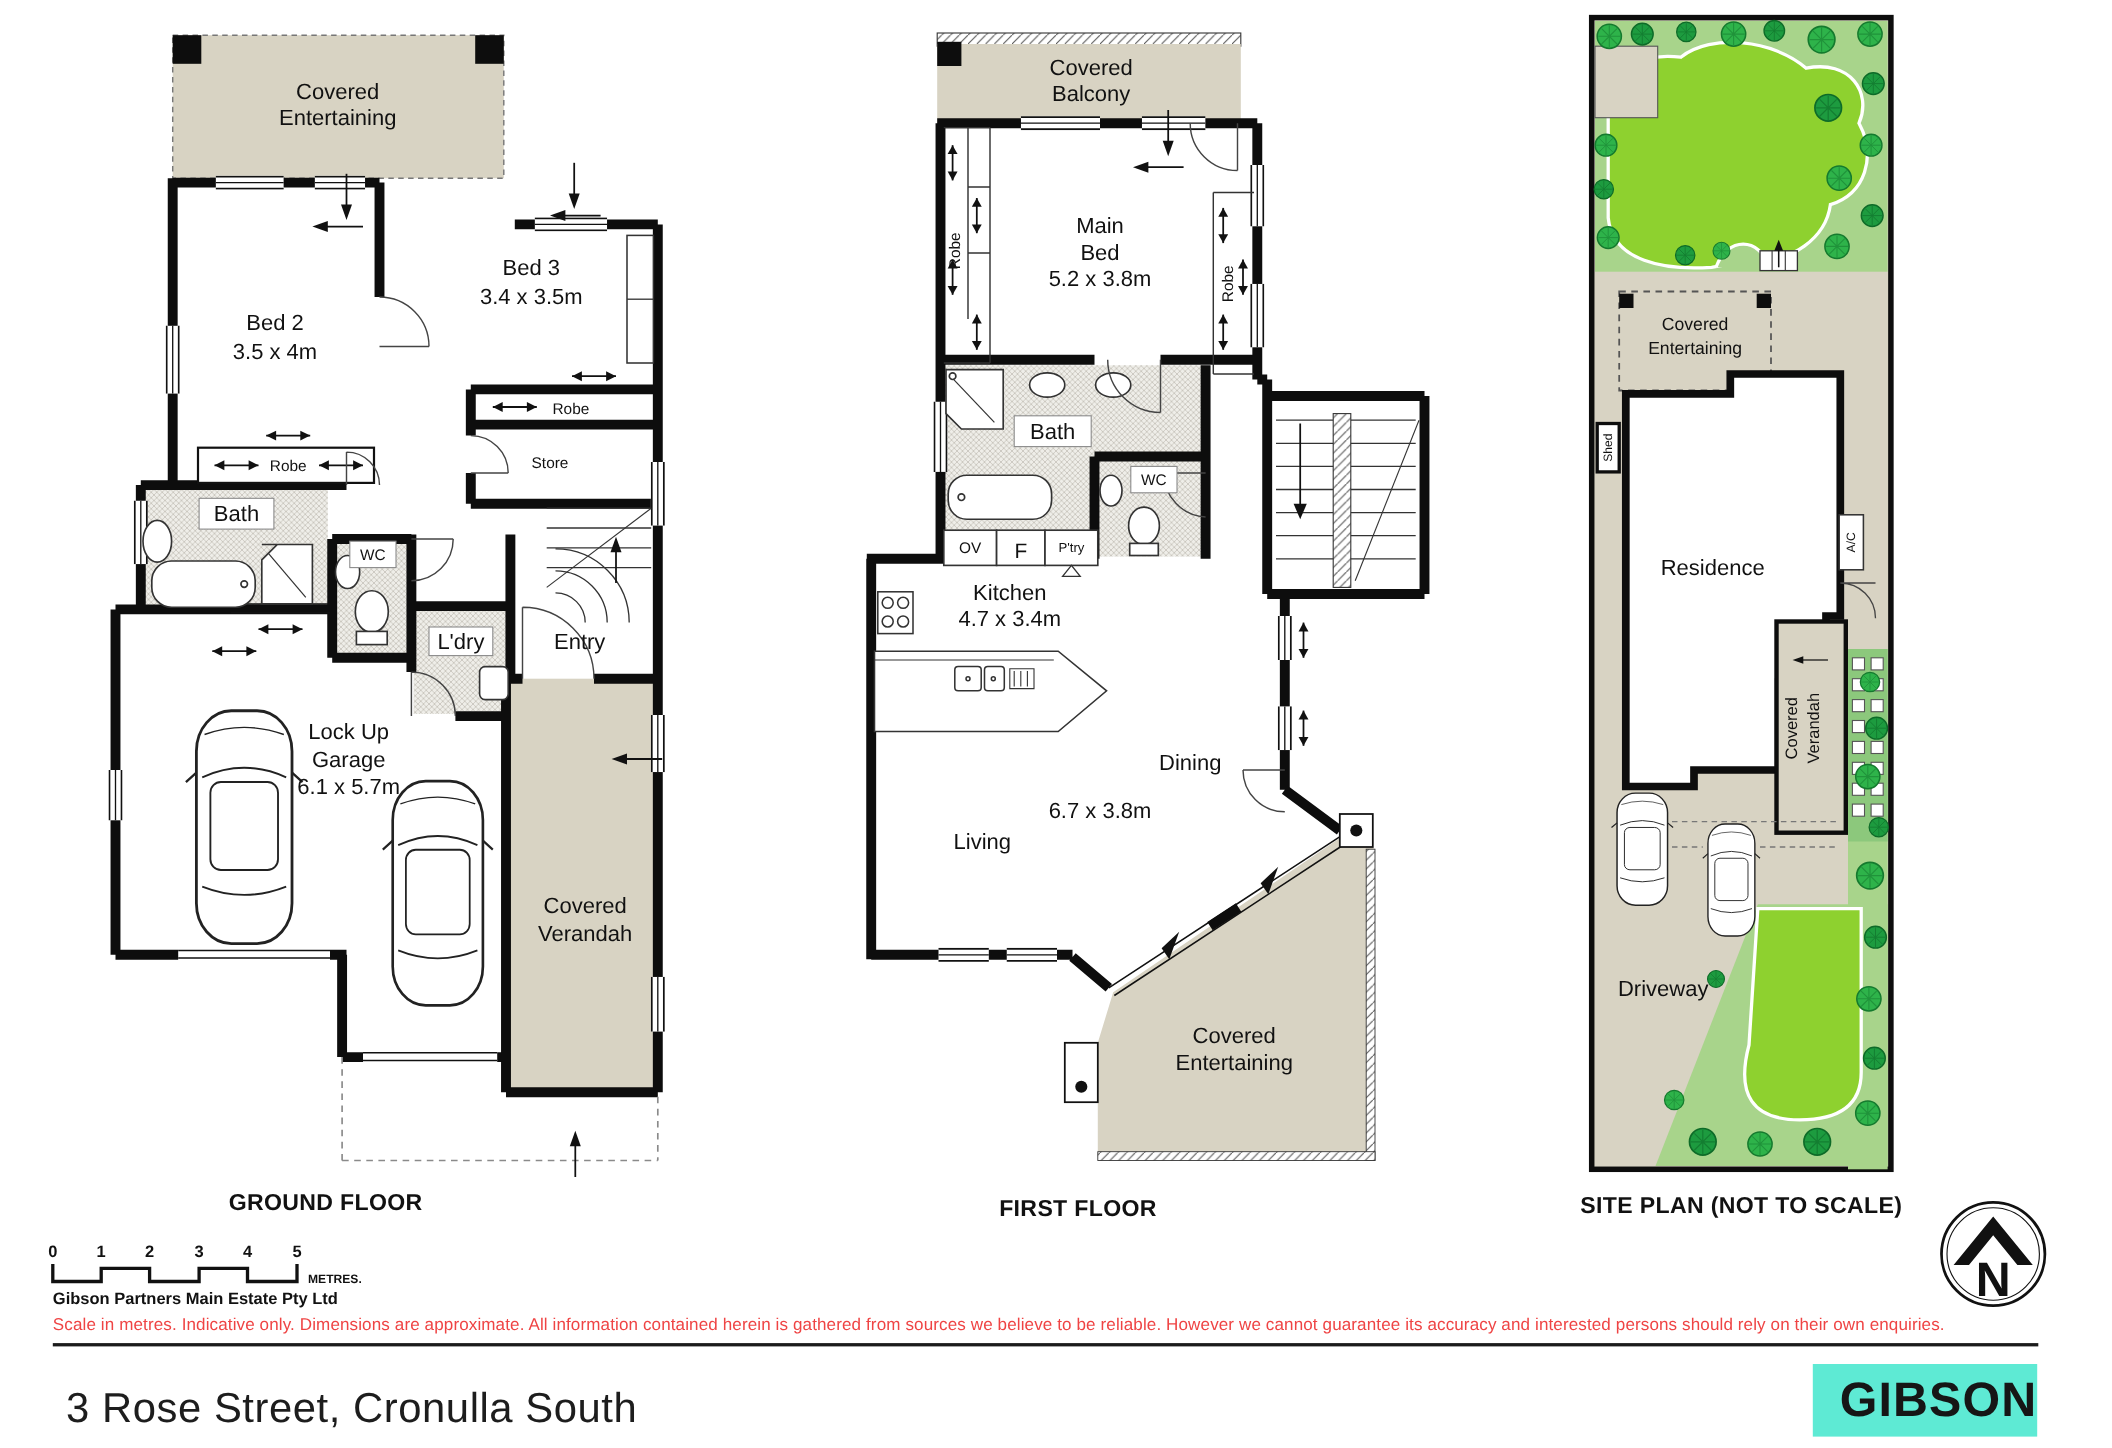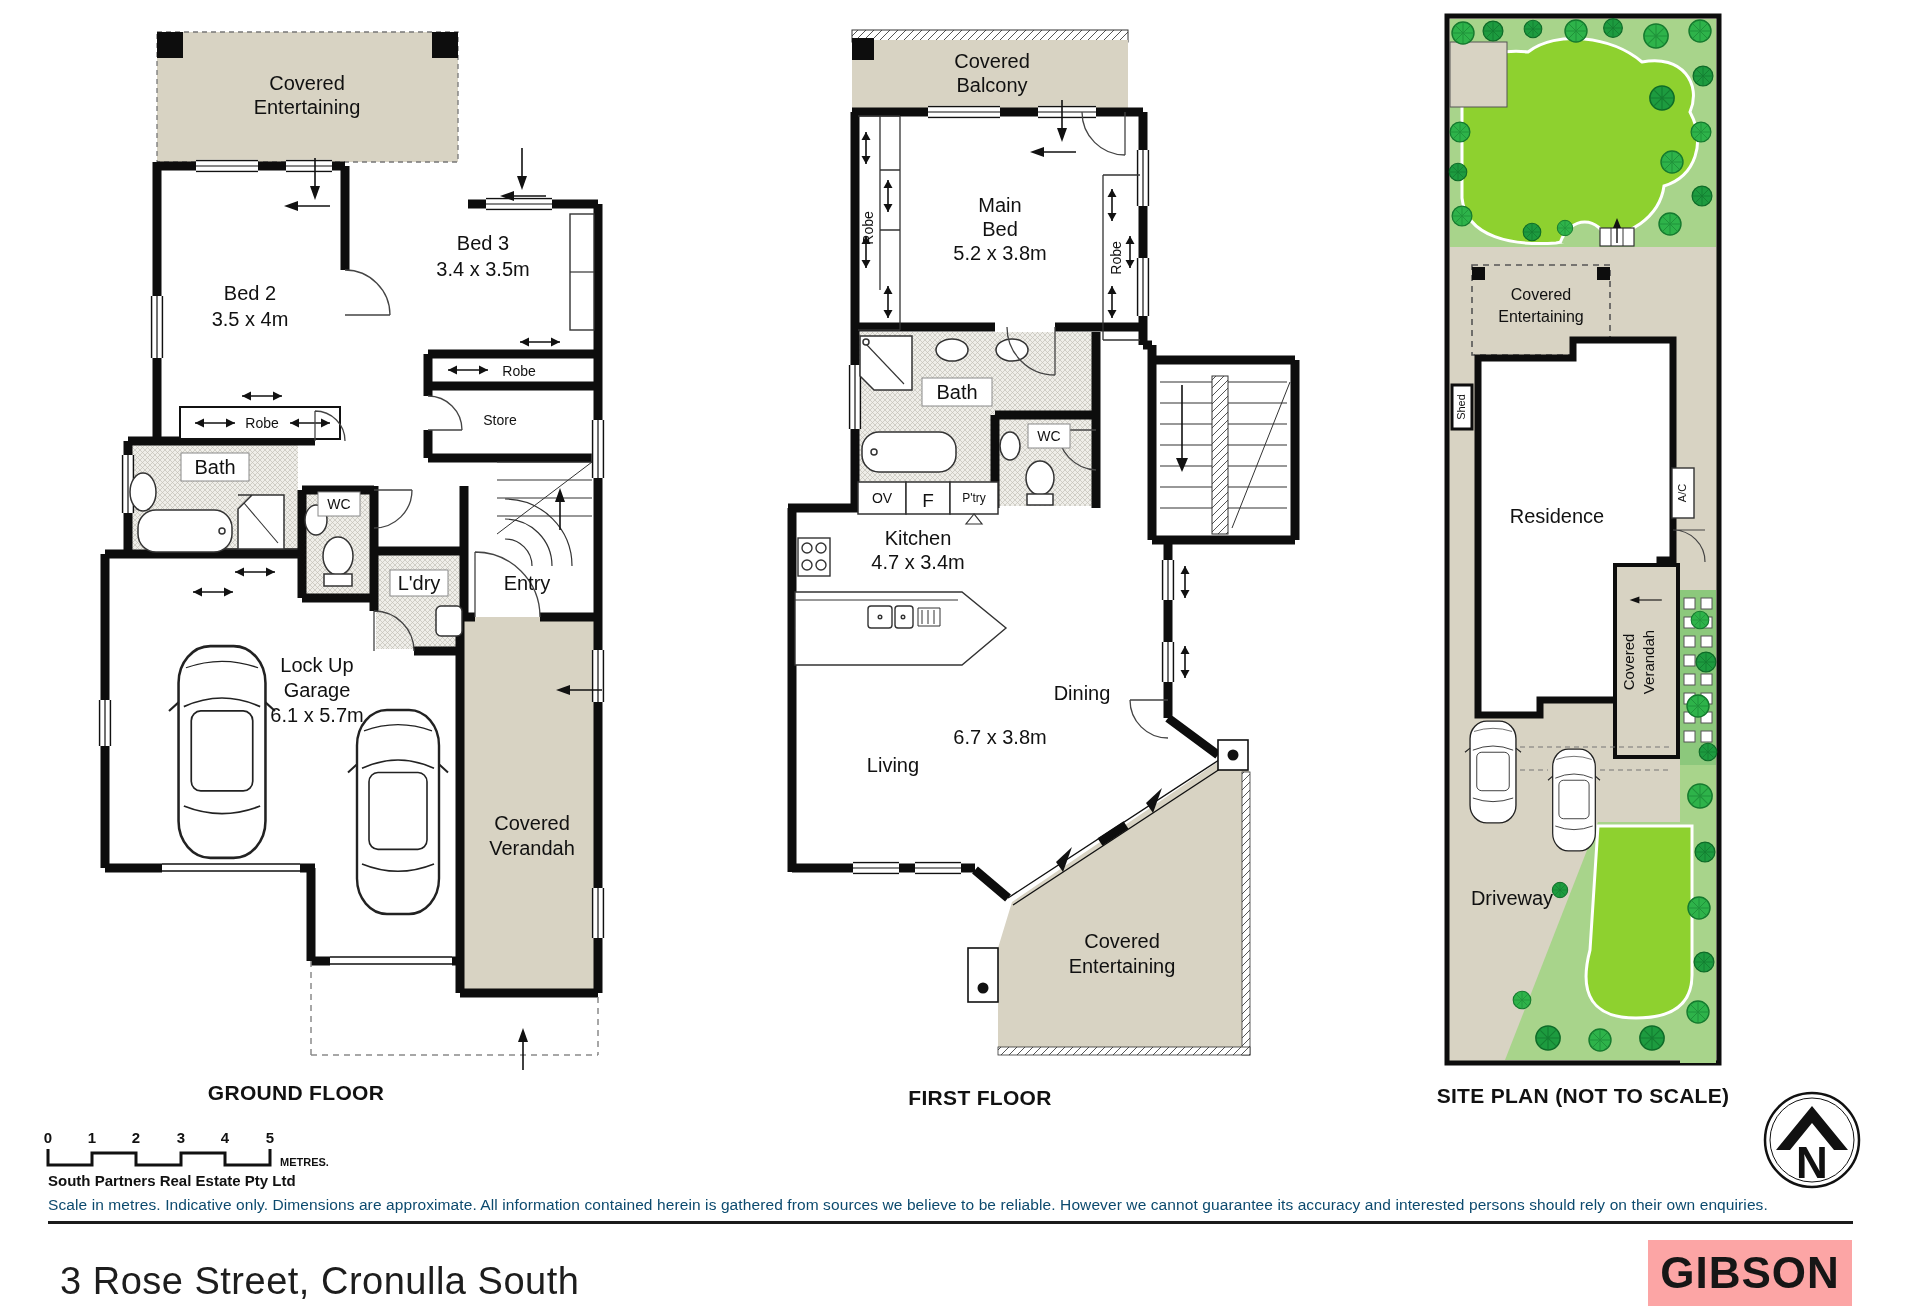--- a/index.html
+++ b/index.html
@@ -5,25 +5,25 @@
   html,body{margin:0;padding:0;background:#ffffff;}
   #page{position:relative;width:1920px;height:1316px;background:#fff;overflow:hidden;
         font-family:"Liberation Sans", sans-serif;}
   svg text{font-family:"Liberation Sans", sans-serif;fill:#111;}
   .room{font-size:20px;}
   .small{font-size:14px;}
   .tiny{font-size:12px;}
   .cap{font-size:21px;font-weight:bold;letter-spacing:.3px;}
   .mid{text-anchor:middle;}
   .footer-company{position:absolute;left:48px;top:1172px;font-size:15px;font-weight:bold;color:#111;white-space:nowrap;}
-  .footer-disclaimer{position:absolute;left:48px;top:1196px;font-size:15.5px;color:#0c4a6e;white-space:nowrap;letter-spacing:.1px;}
+  .footer-disclaimer{position:absolute;left:48px;top:1196px;font-size:15.5px;color:#ef4444;white-space:nowrap;letter-spacing:.1px;}
   .footer-rule{position:absolute;left:48px;top:1221px;width:1805px;height:3px;background:#1b1b1b;}
   .address{position:absolute;left:60px;top:1260px;font-size:38px;color:#1d1d1d;letter-spacing:.5px;white-space:nowrap;}
-  .brandbox{position:absolute;left:1648px;top:1240px;width:204px;height:66px;background:#fca5a5;
-            display:flex;align-items:center;justify-content:center;}
+  .brandbox{position:absolute;left:1648px;top:1240px;width:204px;height:66px;background:#5eead4;
+            display:flex;align-items:center;justify-content:flex-end;}
   .brandbox span{font-size:44px;font-weight:800;color:#161616;letter-spacing:1px;}
 </style>
 </head>
 <body>
 
 <div id="page">
 
 <svg width="1920" height="1230" viewBox="0 0 1920 1230">
   <defs>
     <pattern id="hx" width="5" height="5" patternUnits="userSpaceOnUse">
@@ -483,21 +483,21 @@
 
   <g>
     <circle cx="1812" cy="1140" r="47" fill="#fff" stroke="#111" stroke-width="2.5"></circle>
     <circle cx="1812" cy="1140" r="42" fill="none" stroke="#111" stroke-width="1"></circle>
     <path d="M1776,1150 L1812,1106 L1848,1150 L1834,1150 L1812,1123 L1790,1150 Z" fill="#111"></path>
     <text x="1812" y="1178" text-anchor="middle" style="font-size:44px;font-weight:bold">N</text>
   </g>
 </svg>
 
 
-<div class="footer-company">South Partners Real Estate Pty Ltd</div>
+<div class="footer-company">Gibson Partners Main Estate Pty Ltd</div>
 <div class="footer-disclaimer">Scale in metres. Indicative only. Dimensions are approximate. All information contained herein is gathered from sources we believe to be reliable. However we cannot guarantee its accuracy and interested persons should rely on their own enquiries.</div>
 <div class="footer-rule"></div>
 <div class="address">3 Rose Street, Cronulla South</div>
 <div class="brandbox">
   <span>GIBSON</span>
 </div>
 
 </div>
 
 </body></html>

